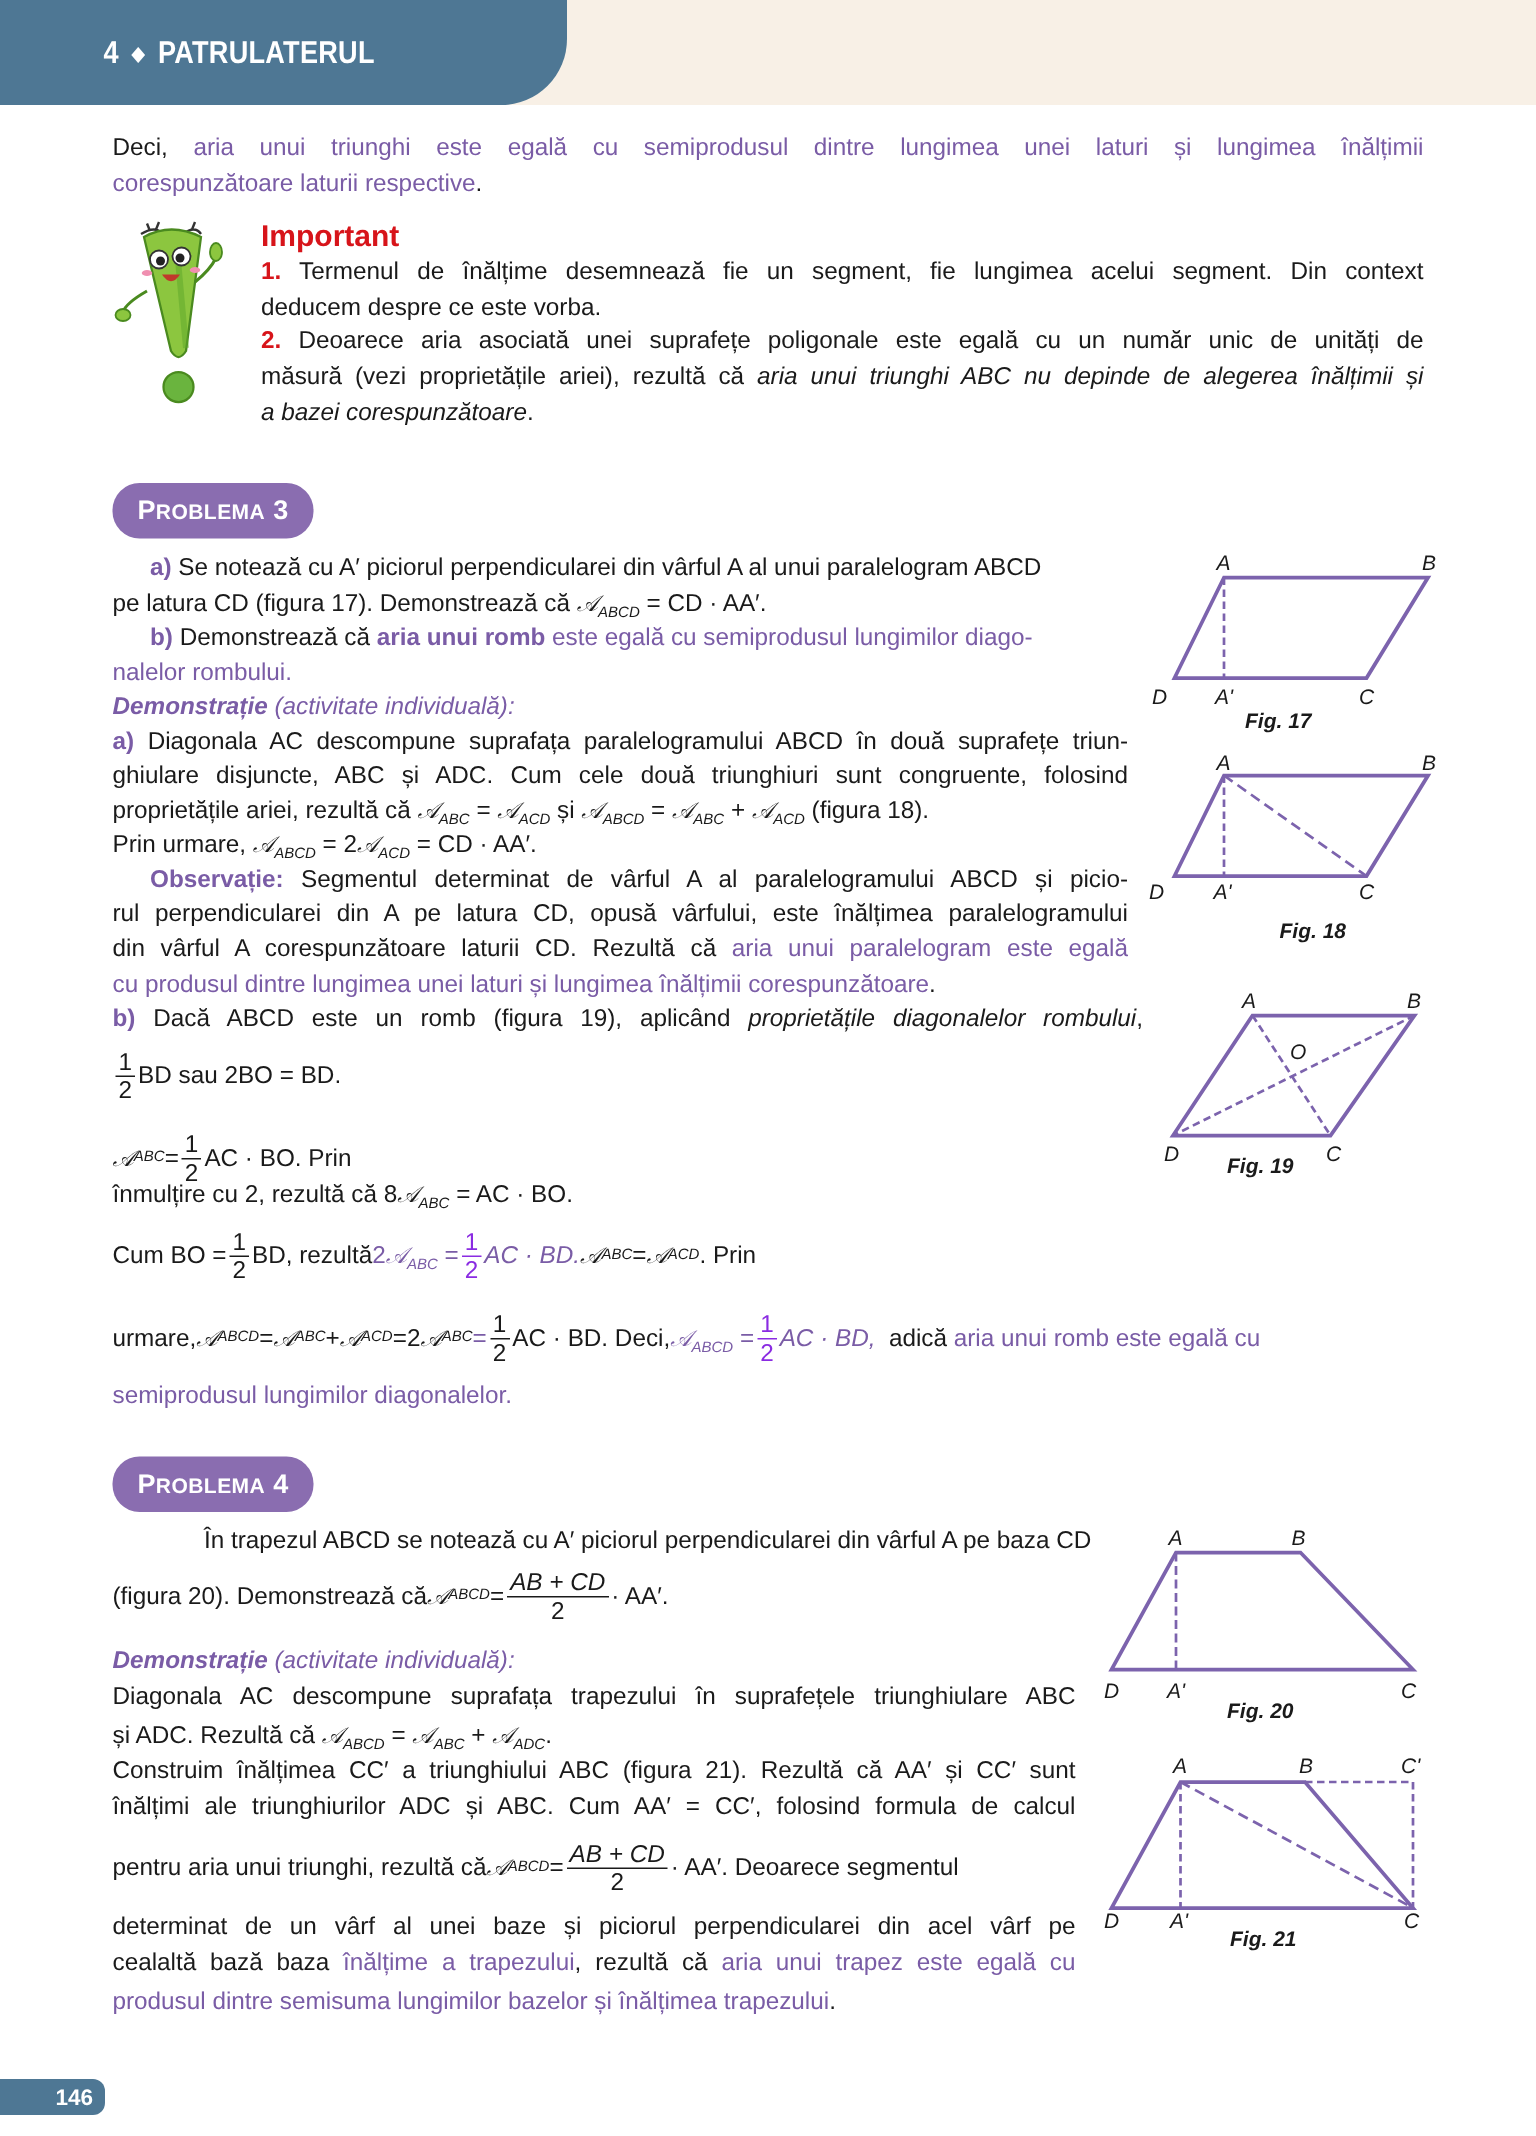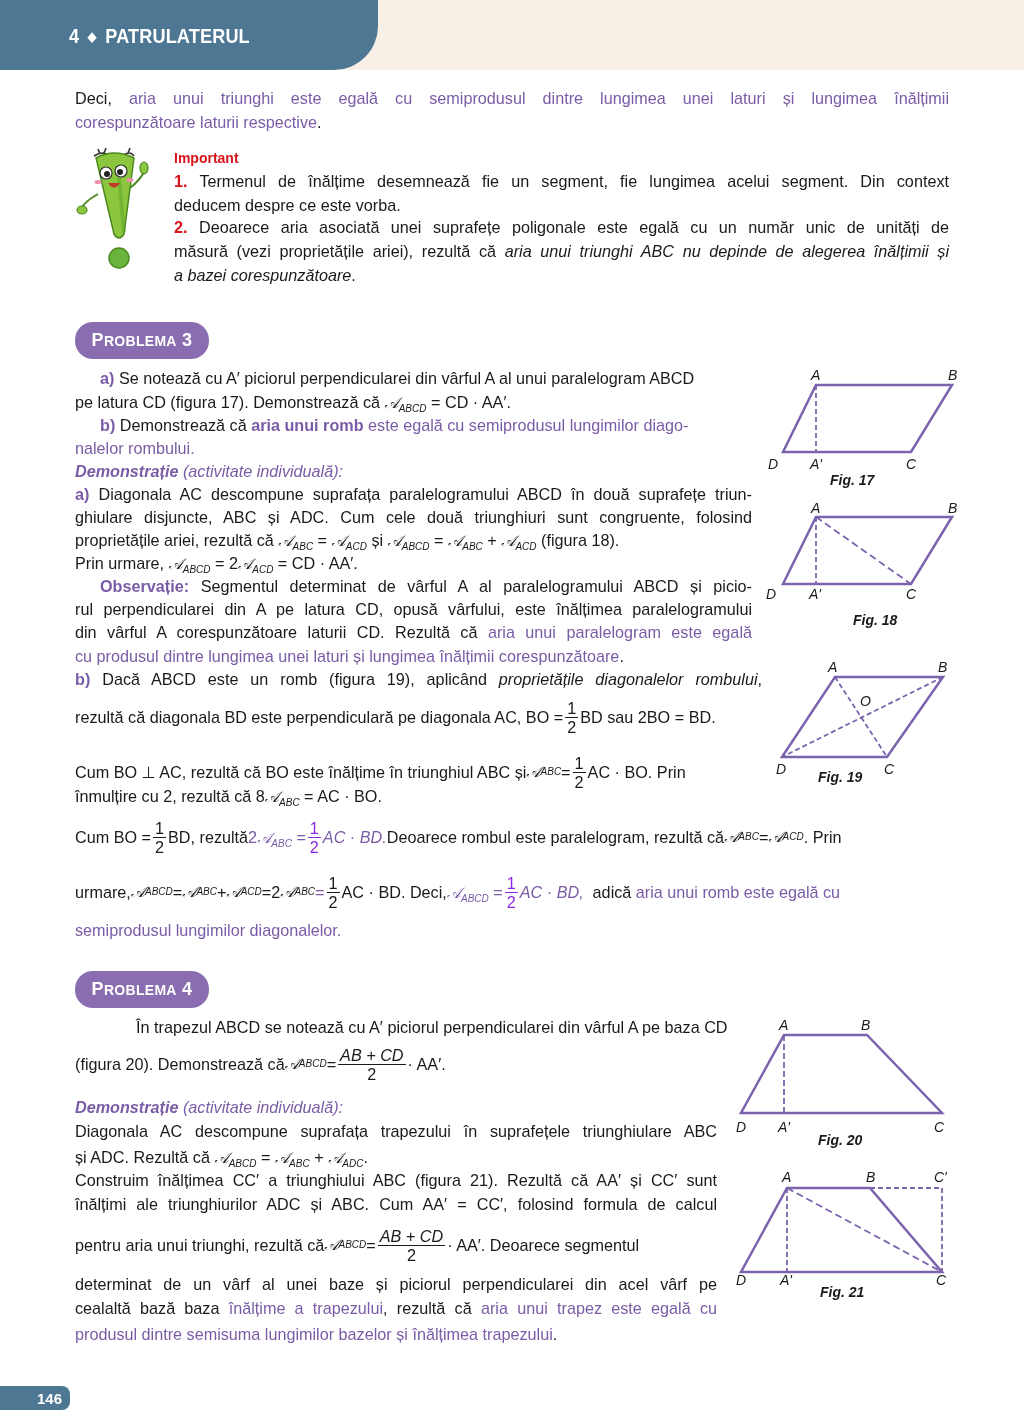--- a/index.html
+++ b/index.html
@@ -71,21 +71,21 @@
   <path d="M34 37 Q40 46 46 37 Z" fill="#c0392b"></path>
   <ellipse cx="24" cy="36" rx="3.5" ry="2" fill="#f08fb0"></ellipse>
   <ellipse cx="56" cy="34" rx="3.5" ry="2" fill="#f08fb0"></ellipse>
   <path d="M24 48 Q10 56 8 62" stroke="#4a8a1f" stroke-width="2" fill="none"></path>
   <ellipse cx="8" cy="64" rx="5" ry="4" fill="#8cc63f" stroke="#4a8a1f" stroke-width="1.2"></ellipse>
   <path d="M56 42 Q66 34 70 26" stroke="#4a8a1f" stroke-width="2" fill="none"></path>
   <ellipse cx="70" cy="22" rx="4" ry="6" fill="#8cc63f" stroke="#4a8a1f" stroke-width="1.2"></ellipse>
   <circle cx="45" cy="112" r="10" fill="#6ab43e" stroke="#4a8a1f" stroke-width="1.5"></circle>
 </svg>
 
-<div class="line red" style="left:174px; top:148px; font-size:14px;">Important</div>
+<div class="line red" style="left:174px; top:148px; font-size:20px;">Important</div>
 <div class="para just" style="left:174px; top:171px; width:775px;">
   <span class="red">1.</span>
   <span>Termenul de înălțime desemnează fie un segment, fie lungimea acelui segment. Din context</span>
 </div>
 <div class="line" style="left:174px; top:195px;">deducem despre ce este vorba.</div>
 <div class="para just" style="left:174px; top:217px; width:775px;">
   <span class="red">2.</span>
   <span>Deoarece aria asociată unei suprafețe poligonale este egală cu un număr unic de unități de</span>
 </div>
 <div class="para just" style="left:174px; top:241px; width:775px;">
@@ -136,29 +136,27 @@
 </div>
 <div class="line" style="left:75px; top:646px;">
   <span class="purple">cu produsul dintre lungimea unei laturi și lungimea înălțimii corespunzătoare</span><span>.</span>
 </div>
 
 <div class="para just" style="left:75px; top:669px; width:687px;">
   <span class="purple-strong">b)</span>
   <span>Dacă ABCD este un romb (figura 19), aplicând </span><span class="it">proprietățile diagonalelor rombului</span><span>,</span>
 </div>
 <div class="line" style="left:75px; top:694px; display:flex; align-items:center; height:46px;">
-  <span>rezultă că diagonala BD este perpendiculară pe diagonala AC, BO = </span>
   <span class="frac">
       <span class="num">1</span>
       <span class="den">2</span>
     </span>
   <span>BD  sau 2BO = BD.</span>
 </div>
 <div class="line" style="left:75px; top:749px; display:flex; align-items:center; height:46px; width:687px;">
-  <span>Cum BO ⊥ AC, rezultă că BO este înălțime în triunghiul ABC și </span>
   <span class="script-a">𝒜</span>
     <sub>ABC</sub>
     <span> = </span>
   <span class="frac">
       <span class="num">1</span>
       <span class="den">2</span>
     </span>
   <span>AC · BO.  Prin</span>
 </div>
 <div class="line" style="left:75px; top:786px;">
@@ -170,21 +168,20 @@
       <span class="num">1</span>
       <span class="den">2</span>
     </span>
   <span>BD,  rezultă </span>
   <span class="purple"><span>2</span><span class="script-a">𝒜</span><sub>ABC</sub><span> = </span></span>
   <span class="frac vivid">
       <span class="num">1</span>
       <span class="den">2</span>
     </span>
   <span class="purple it">AC · BD.</span>
-  <span>  Deoarece rombul este paralelogram, rezultă că </span>
   <span class="script-a">𝒜</span>
     <sub>ABC</sub>
     <span> = </span>
     <span class="script-a">𝒜</span>
     <sub>ACD</sub>
     <span>. Prin</span>
 </div>
 <div class="line" style="left:75px; top:869px; display:flex; align-items:center; height:46px;">
   <span>urmare, </span>
   <span class="script-a">𝒜</span>

